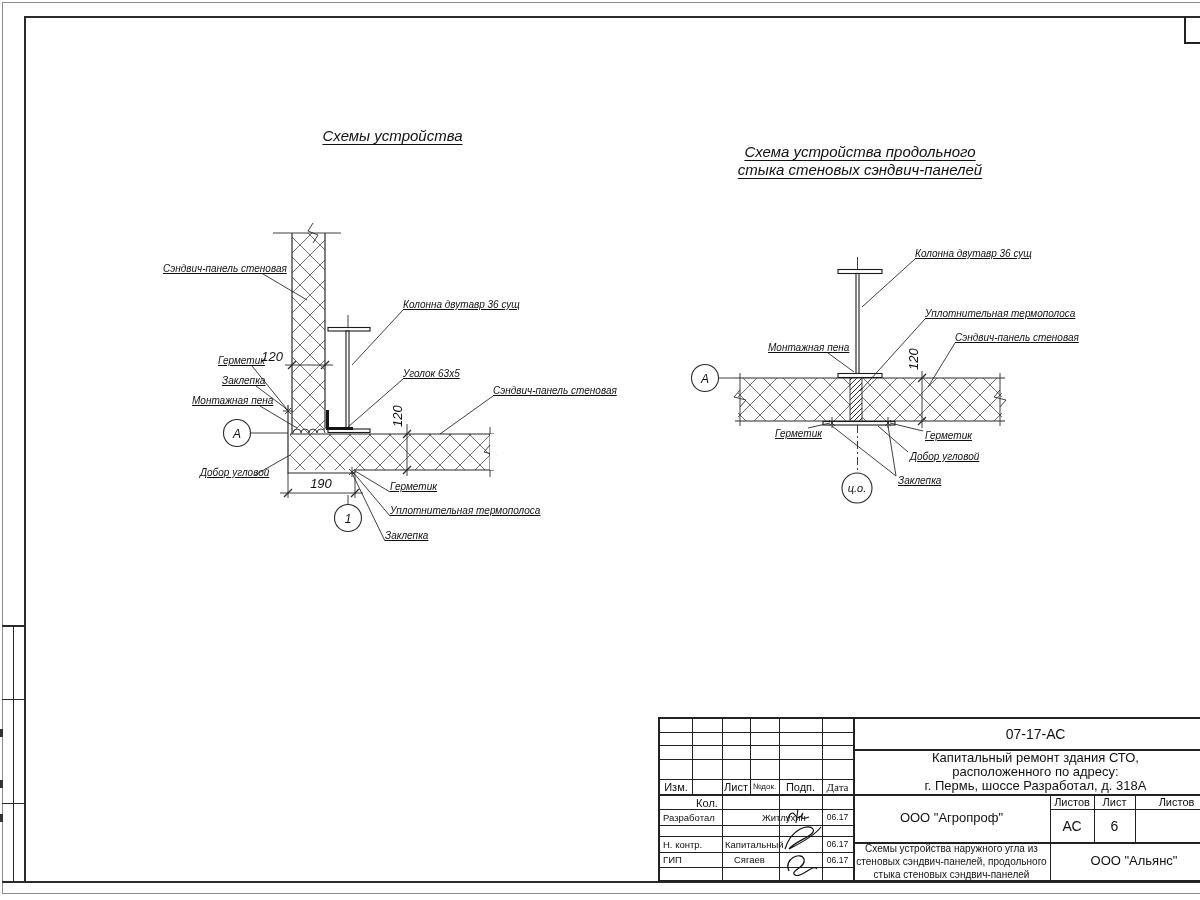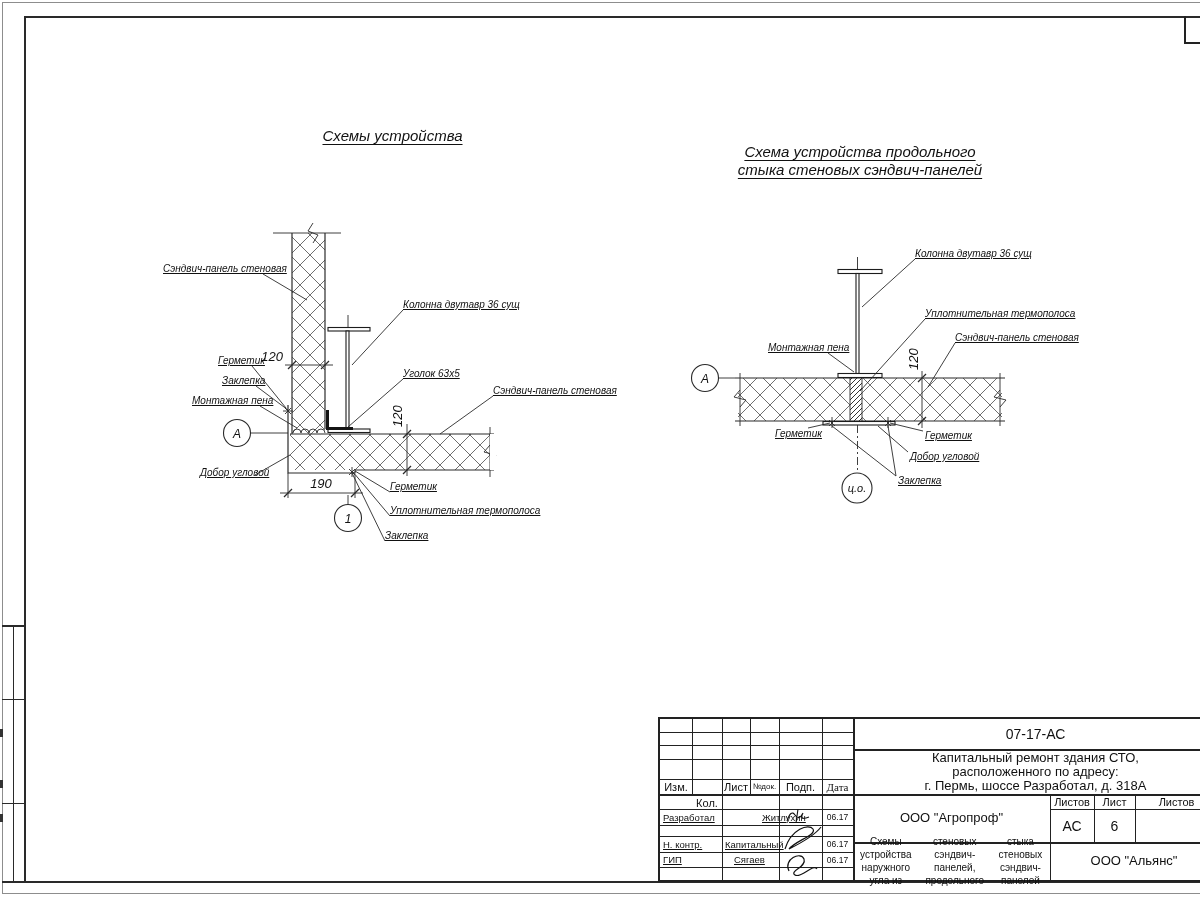--- a/index.html
+++ b/index.html
@@ -19,21 +19,21 @@
   .thick3{stroke:#141414;stroke-width:3;fill:none;}
   .steel{fill:#ffffff;stroke:#1c1c1c;stroke-width:1.1;}
   .slab{font:italic 10px "Liberation Sans",sans-serif;fill:#111;text-decoration:underline;}
   .sdim{font:italic 13px "Liberation Sans",sans-serif;fill:#111;}
   .snode{font:italic 12px "Liberation Sans",sans-serif;fill:#111;text-anchor:middle;}
   .ncirc{fill:#fff;stroke:#2a2a2a;stroke-width:1.1;}
   
   .tb{position:absolute;left:658px;top:717px;width:562px;height:165px;border:2px solid #222;box-sizing:border-box;}
   .tb .hl,.tb .vl{background:#222;}
   .cell{position:absolute;display:flex;align-items:center;justify-content:center;text-align:center;color:#111;}
-  .cell.left{justify-content:flex-start;text-align:left;padding-left:3px;box-sizing:border-box;text-decoration:underline;}
+  .cell.left{justify-content:flex-start;text-align:left;padding-left:3px;box-sizing:border-box;}
   .f14{font-size:14px;} .f13{font-size:13px;line-height:14px;} .f11{font-size:11px;}
   .f10{font-size:10px;line-height:13px;} .f95{font-size:9.5px;} .f85{font-size:8.5px;} .f8{font-size:8px;}
 </style>
 </head>
 <body>
 
 <div class="sheet">
 
   <div class="hl faint" style="left:2px;top:2px;width:1198px;"></div>
   <div class="vl faint" style="left:2px;top:2px;height:892px;"></div>
@@ -312,21 +312,21 @@
       <path d="M10,66 C4,54 22,46 25,54 C28,62 10,66 16,70 C22,74 34,58 38,64" fill="none" stroke="#111" stroke-width="1.2"></path>
     </svg>
 
     <div class="cell f14" style="left:193px;top:0;width:365px;height:30px;">07-17-АС</div>
     <div class="cell f13" style="left:193px;top:30px;width:365px;height:45px;flex-direction:column;">
       <span>Капитальный ремонт здания СТО,</span>
       <span>расположенного по адресу:</span>
       <span>г. Пермь, шоссе Разработал, д. 318А</span>
     </div>
     <div class="cell f13" style="left:193px;top:75px;width:197px;height:48px;">ООО "Агропроф"</div>
-    <div class="cell f10" style="left:193px;top:123px;width:197px;height:38px;flex-direction:row;justify-content:space-between;">
+    <div class="cell f10" style="left:193px;top:123px;width:197px;height:38px;flex-direction:column;justify-content:space-between;">
       <span>Схемы устройства наружного угла из</span>
       <span>стеновых сэндвич-панелей, продольного</span>
       <span>стыка стеновых сэндвич-панелей</span>
     </div>
     <div class="cell f11" style="left:390px;top:75px;width:44px;height:15px;">Листов</div>
     <div class="cell f11" style="left:434px;top:75px;width:41px;height:15px;">Лист</div>
     <div class="cell f11" style="left:475px;top:75px;width:83px;height:15px;">Листов</div>
     <div class="cell f14" style="left:390px;top:90px;width:44px;height:33px;">АС</div>
     <div class="cell f14" style="left:434px;top:90px;width:41px;height:33px;">6</div>
     <div class="cell f13" style="left:390px;top:123px;width:168px;height:38px;">ООО "Альянс"</div>

